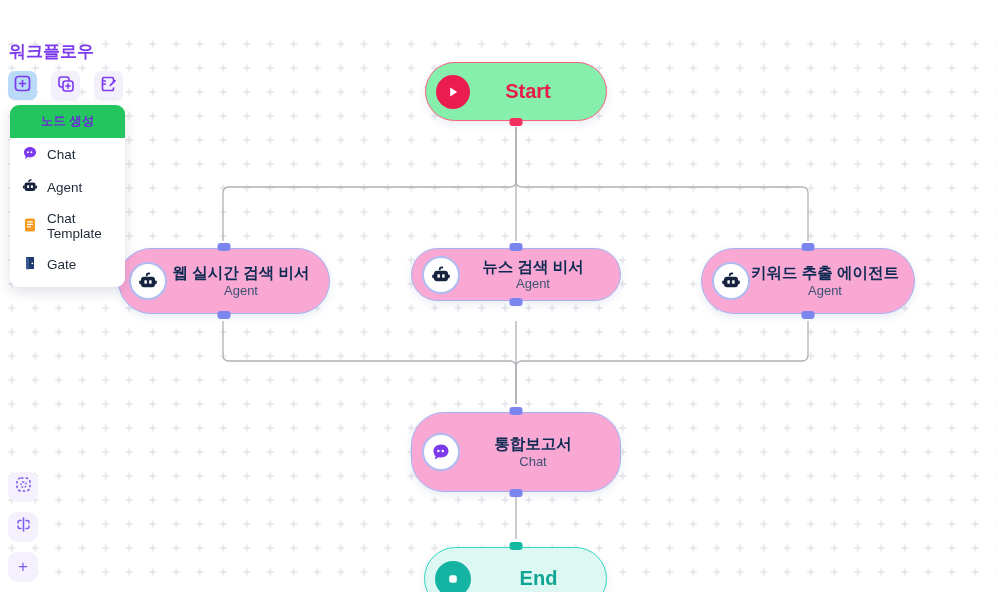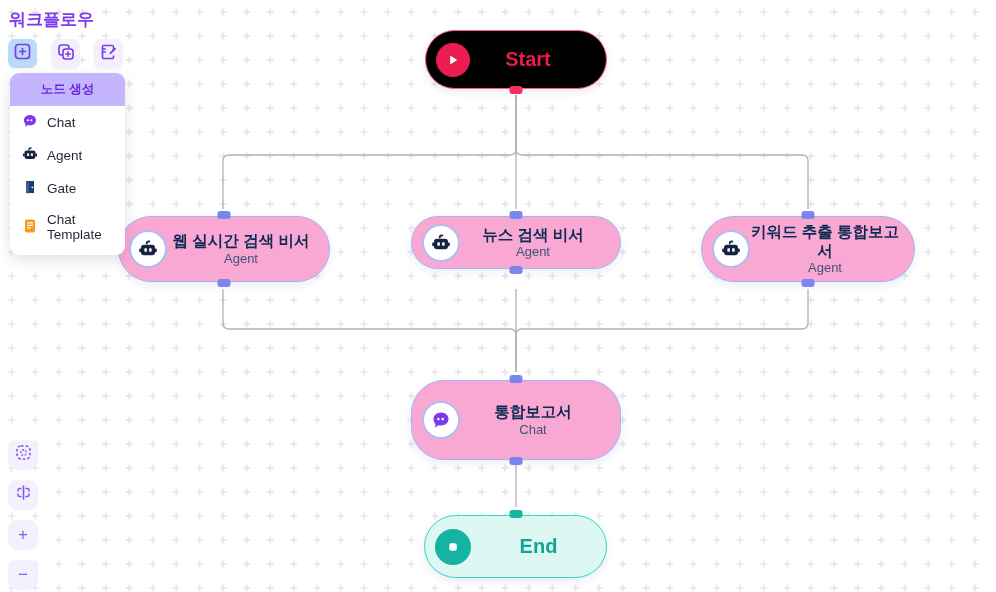--- a/index.html
+++ b/index.html
@@ -1,48 +1,48 @@
 <!DOCTYPE html>
 <html><head>
 <meta charset="utf-8">
 <style>
   * { margin:0; padding:0; box-sizing:border-box; }
   html,body { width:996px; height:592px; overflow:hidden; }
   body { font-family:"Liberation Sans","DejaVu Sans",sans-serif; background:#ffffff; position:relative; }
 
-  .canvas { position:absolute; inset:0; }
+  .canvas { position:absolute; inset:0;margin-top:32px; }
   svg.bg-grid { position:absolute; inset:0; z-index:0; }
   svg.edges { position:absolute; inset:0; z-index:1; pointer-events:none; }
 
   
   .page-title { position:absolute; left:9px; top:8px; font-size:17px; font-weight:bold; color:#7c3aed; z-index:6; }
 
   .toolbar { position:absolute; left:8px; top:39px; display:flex; gap:14px; z-index:6; }
   .tool-btn { width:29px; height:29px; border-radius:7px; background:#f3f0fc; display:flex; align-items:center; justify-content:center; cursor:pointer; box-shadow:0 1px 2px rgba(60,40,160,.06); }
   .tool-btn.active { background:#b9dbf8; }
 
   .node-menu { position:absolute; left:10px; top:73px; width:115px; background:#ffffff; border-radius:9px; box-shadow:0 5px 14px rgba(40,40,90,.14); z-index:6; overflow:hidden; padding-bottom:6px; }
-  .node-menu-header { background:#c4b5fd; color:#6d28d9; font-size:12.5px; font-weight:bold; text-align:center; padding:8px 0; }
+  .node-menu-header { background:#22c55e; color:#6d28d9; font-size:12.5px; font-weight:bold; text-align:center; padding:8px 0; }
   .menu-item { display:flex; align-items:center; gap:9px; padding:7px 12px; font-size:13.5px; color:#1f2937; cursor:pointer; }
   .menu-item svg { flex:0 0 auto; }
 
   .zoombar { position:absolute; left:8px; top:440px; display:flex; flex-direction:column; gap:10px; z-index:6; }
   .zoom-btn { width:30px; height:30px; border-radius:9px; background:#f4f1fc; display:flex; align-items:center; justify-content:center; color:#7c5cf0; font-size:17px; cursor:pointer; }
 
   
   .node { position:absolute; display:flex; align-items:center; border-radius:33px; z-index:3; cursor:pointer; box-shadow:0 3px 8px rgba(30,60,140,.10); }
   .node .icon-circle { width:38px; height:38px; border-radius:50%; display:flex; align-items:center; justify-content:center; margin-left:10px; flex:0 0 auto; }
   .node .node-text { flex:1 1 auto; text-align:center; padding-right:14px; }
   .node-title { font-size:15.5px; font-weight:bold; color:#0d2a52; line-height:1.25; }
   .node-subtitle { font-size:13px; color:#3f5374; line-height:1.25; }
 
   .node.agent-node, .node.chat-node { background:#f9a8d4; border:1.5px solid #a3b3f3; }
   .node.agent-node .icon-circle, .node.chat-node .icon-circle { background:#ffffff; border:2px solid #aebcf2; }
 
-  .node.start-node { background:#000000; border:1.5px solid #f9607f;justify-content:flex-end; }
+  .node.start-node { background:#86efac; border:1.5px solid #f9607f;justify-content:flex-end; }
   .node.start-node .icon-circle { background:#ea1c50; }
   .node.start-node .node-label { flex:1; text-align:center; padding-right:20px; font-size:20px; font-weight:bold; color:#e91a4c; }
 
   .node.end-node { background:#défaf5; background:#ddf8f3; border:1.5px solid #2fd8c0; }
   .node.end-node .icon-circle { background:#14b3a2; }
   .node.end-node .node-label { flex:1; text-align:center; font-size:20px; font-weight:bold; color:#10a594; }
 
   .handle { position:absolute; width:13px; height:8px; border-radius:3px; background:#7b85ee; left:50%; transform:translateX(-50%); z-index:4; cursor:crosshair; }
   .handle.h-top { top:-6px; }
   .handle.h-bottom { bottom:-6px; }
@@ -132,36 +132,36 @@
             <rect x="5.1" y="7.3" width="2" height="2.8" rx=".5" fill="#fff"></rect>
             <rect x="8.9" y="7.3" width="2" height="2.8" rx=".5" fill="#fff"></rect>
           </svg>
       </span>
       <span>Agent</span>
     </div>
 
     <div class="menu-item">
       <span>
         <svg width="16" height="16" viewBox="0 0 16 16">
+            <rect x="3" y="1.5" width="10" height="13" rx="1.8" fill="#f79a1f"></rect>
+            <path d="M5.5 4.8h5M5.5 7.3h5M5.5 9.8h3" stroke="#fff" stroke-width="1.2" stroke-linecap="round"></path>
+          </svg>
+      </span>
+      <span>Chat Template</span>
+    </div>
+
+    <div class="menu-item">
+      <span>
+        <svg width="16" height="16" viewBox="0 0 16 16">
             <path d="M4 2h8v12H4z" fill="#1e3a6e"></path>
             <path d="M4 2l3 1.5v11L4 14z" fill="#3b5a95"></path>
             <circle cx="10.3" cy="8.3" r=".9" fill="#fff"></circle>
           </svg>
       </span>
       <span>Gate</span>
-    </div>
-
-    <div class="menu-item">
-      <span>
-        <svg width="16" height="16" viewBox="0 0 16 16">
-            <rect x="3" y="1.5" width="10" height="13" rx="1.8" fill="#f79a1f"></rect>
-            <path d="M5.5 4.8h5M5.5 7.3h5M5.5 9.8h3" stroke="#fff" stroke-width="1.2" stroke-linecap="round"></path>
-          </svg>
-      </span>
-      <span>Chat Template</span>
     </div>
   </div>
 
   <div class="zoombar">
     <div class="zoom-btn">
       <span>
         <svg width="17" height="17" viewBox="0 0 17 17">
             <rect x="2" y="2" width="13" height="13" rx="4" fill="none" stroke="#7c5cf0" stroke-width="1.6" stroke-dasharray="2.6 2"></rect>
             <rect x="6" y="6" width="5" height="5" rx="1.5" fill="none" stroke="#7c5cf0" stroke-width="1.4" stroke-dasharray="1.8 1.4"></rect>
           </svg>
@@ -237,21 +237,21 @@
       <svg width="20" height="20" viewBox="0 0 16 16">
           <path d="M7 3.5Q7 1.8 9 2" fill="none" stroke="#16233f" stroke-width="1.5" stroke-linecap="round"></path>
           <rect x="2.4" y="4.5" width="11.2" height="8.5" rx="2.4" fill="#16233f"></rect>
           <rect x="1" y="7.5" width="1.6" height="3" rx=".7" fill="#16233f"></rect>
           <rect x="13.4" y="7.5" width="1.6" height="3" rx=".7" fill="#16233f"></rect>
           <rect x="5.1" y="7.3" width="2" height="2.8" rx=".5" fill="#fff"></rect>
           <rect x="8.9" y="7.3" width="2" height="2.8" rx=".5" fill="#fff"></rect>
         </svg>
     </span>
     <div class="node-text">
-      <div class="node-title">키워드 추출 통합보고서</div>
+      <div class="node-title">키워드 추출 에이전트</div>
       <div class="node-subtitle">Agent</div>
     </div>
     <span class="handle h-bottom"></span>
   </div>
 
   <div class="node chat-node" style="left:411px;top:380px;width:210px;height:80px;">
     <span class="handle h-top"></span>
     <span class="icon-circle">
       <svg width="20" height="20" viewBox="0 0 16 16">
           <path d="M2 7.2C2 4.3 4.5 2 8 2s6 2.3 6 5.2-2.5 5.2-6 5.2c-.7 0-1.4-.1-2-.3L3 14l.7-2.6C2.6 10.4 2 8.9 2 7.2z" fill="#7c3aed"></path>

